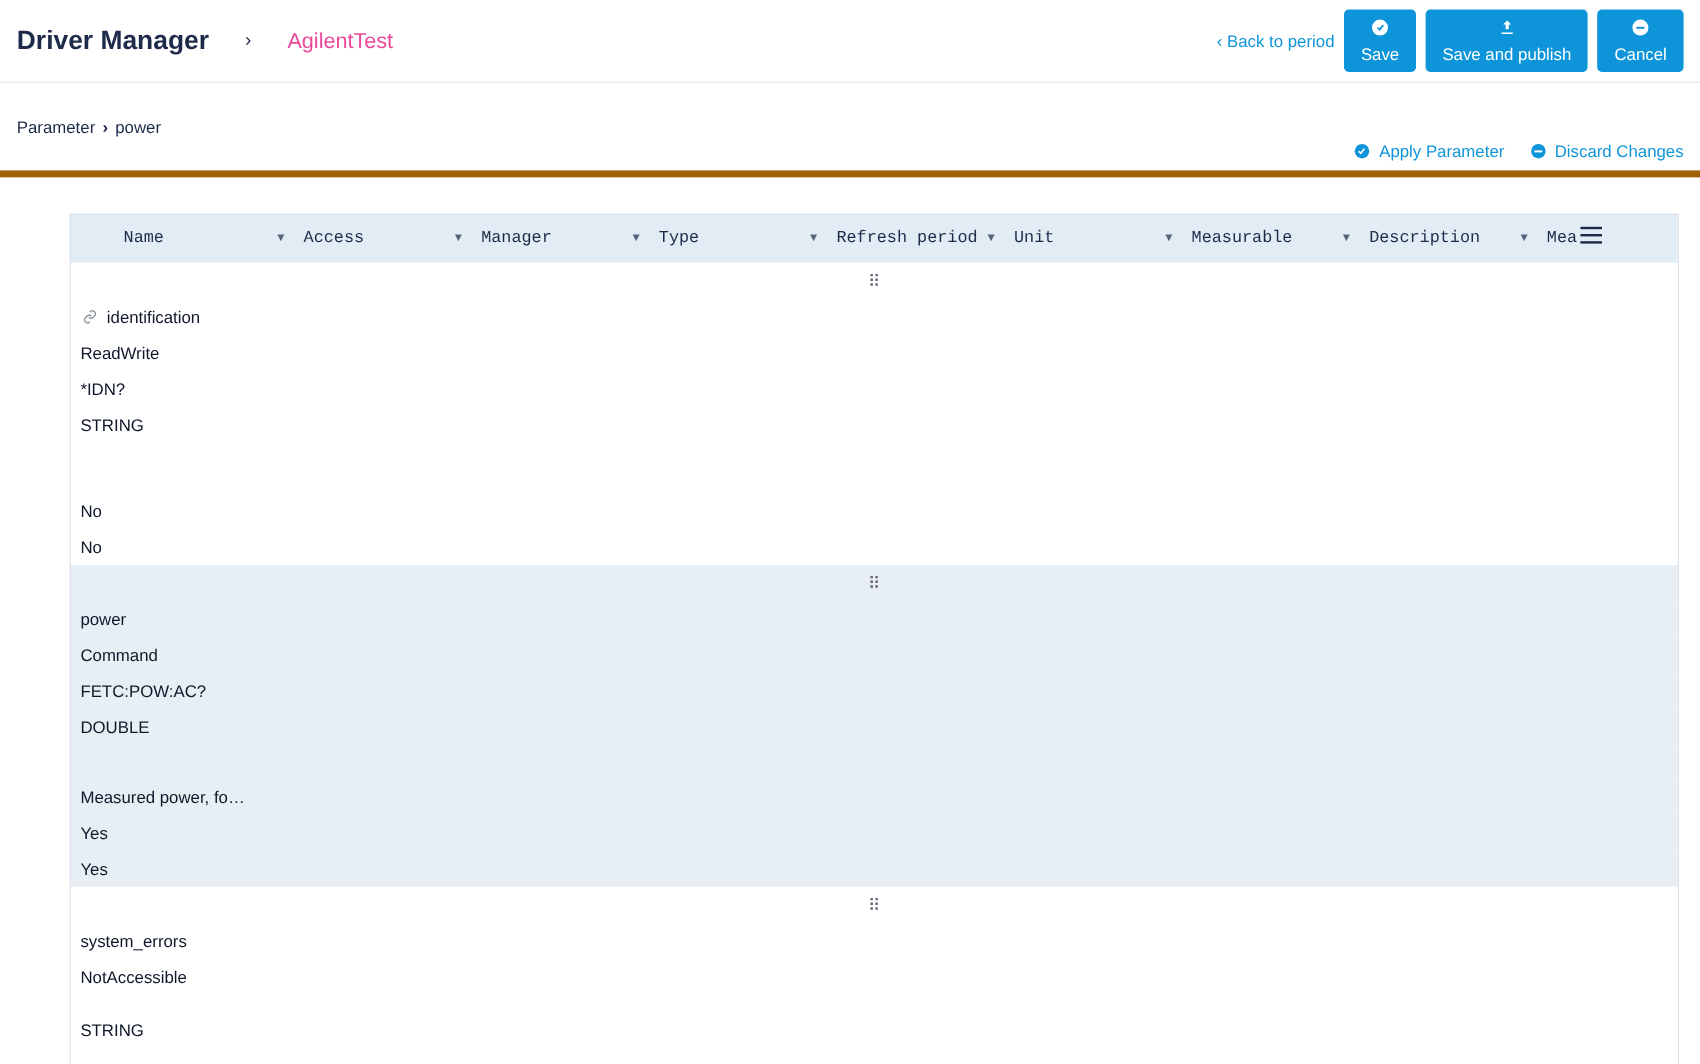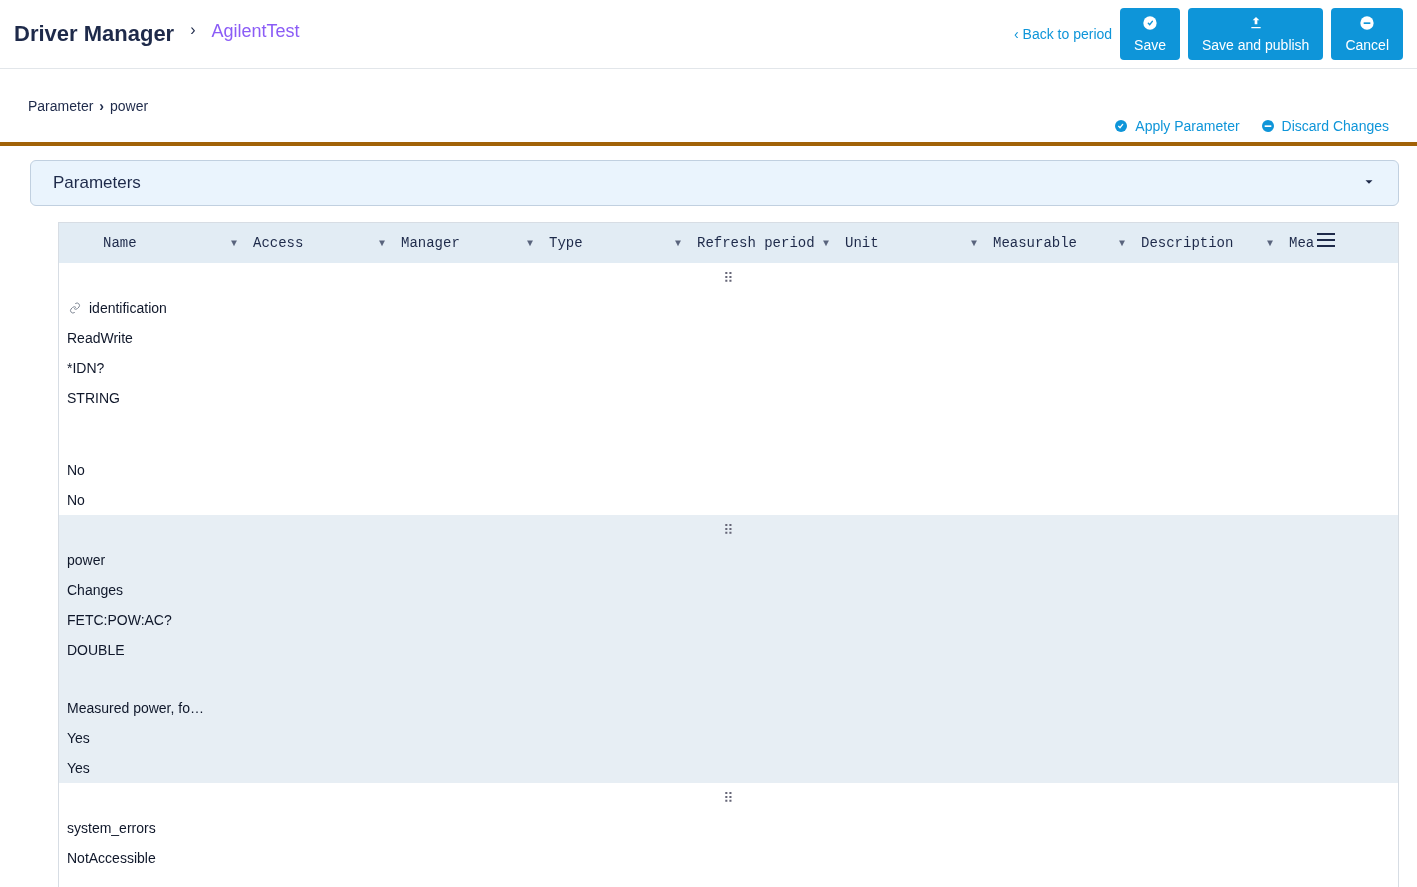--- a/index.html
+++ b/index.html
@@ -1,31 +1,31 @@
 <!DOCTYPE html>
 <html><head>
 <meta charset="utf-8">
 <style>
   * { box-sizing: border-box; margin: 0; padding: 0; }
   body { font-family: -apple-system, BlinkMacSystemFont, "Segoe UI", Arial, sans-serif; font-size: 14px; color: #1e2a4a; background: #fff; }
   
   
   .header { display: flex; align-items: center; justify-content: space-between; padding: 8px 14px; border-bottom: 1px solid #e2e6ea; }
-  .header-left { display: flex; align-items: flex-start; gap: 16px; }
+  .header-left { display: flex; align-items: center; gap: 30px; }
   .app-title { font-size: 22px; font-weight: 700; color: #1e2a4a; }
   .chevron { color: #1e2a4a; font-size: 16px; }
-  .driver-name { font-size: 18px; color: #8b5cf6; font-weight: 400; }
+  .driver-name { font-size: 18px; color: #ec4899; font-weight: 400; }
   .header-right { display: flex; align-items: center; gap: 8px; }
   .back-link { color: #0e95d9; font-size: 14px; display: flex; align-items: center; gap: 4px; cursor: pointer; }
   .btn { display: inline-flex; align-items: center; gap: 6px; border: none; border-radius: 4px; padding: 7px 14px; font-size: 14px; font-weight: 500; cursor: pointer; flex-direction: column; }
   .btn-primary { background: #0e95d9; color: #fff; }
   .btn-primary svg { fill: #fff; }
   
   
-  .subheader { display: flex; align-items: center; justify-content: space-between; padding: 8px 28px; border-bottom: 4px solid #a16207; }
+  .subheader { display: flex; align-items: center; justify-content: space-between; padding: 8px 14px; border-bottom: 6px solid #a16207; }
   .breadcrumb { display: flex; align-items: center; gap: 6px; font-size: 14px; color: #1e2a4a; }
   .breadcrumb .sep { color: #1e2a4a; font-weight:600;}
   .sub-actions { display: flex; align-items: center; gap: 20px; margin-top: 41px; }
   .link-action { color: #0e95d9; font-size: 14px; display: inline-flex; align-items: center; gap: 6px; cursor: pointer; }
   
   
   .content { padding: 14px 18px 14px 10px; background:#fff; }
   
   
   .panel { border: 1px solid #c1d0e0; border-radius: 6px; background: #eaf4fd; margin-left: 20px; }
@@ -106,28 +106,20 @@
           <circle cx="12" cy="12" r="9" fill="#0e95d9"></circle>
           <rect x="7" y="11" width="10" height="2.5" fill="#fff"></rect>
         </svg>
       <span>Discard Changes</span>
     </span>
   </div>
 </div>
 
 <div class="content">
 
-  <div class="panel">
-    <div class="panel-header">
-      <span class="panel-title">Parameters</span>
-      <span class="panel-caret"><svg viewBox="0 0 24 24">
-            <path d="M6 9l6 6 6-6z"></path>
-          </svg></span>
-    </div>
-  </div>
 
   <div class="table-wrap">
     <div class="grid grid-header" id="thead">
         <div class="th"></div>
         <div class="th menu-cell">
           <span>Name</span>
           <span class="dd">▼</span>
         </div>
         <div class="th menu-cell">
           <span>Access</span>
@@ -175,21 +167,21 @@
     <div class="td">*IDN?</div>
     <div class="td">STRING</div>
     <div class="td"></div>
     <div class="td"></div>
     <div class="td"></div>
     <div class="td">No</div>
     <div class="td">No</div>
   </div><div class="grid grid-row selected">
     <div class="td drag">⠿</div>
     <div class="td">power</div>
-    <div class="td">Changes</div>
+    <div class="td">Command</div>
     <div class="td">FETC:POW:AC?</div>
     <div class="td">DOUBLE</div>
     <div class="td"></div>
     <div class="td"></div>
     <div class="td">Measured power, fo…</div>
     <div class="td">Yes</div>
     <div class="td">Yes</div>
   </div><div class="grid grid-row ">
     <div class="td drag">⠿</div>
     <div class="td">system_errors</div>

